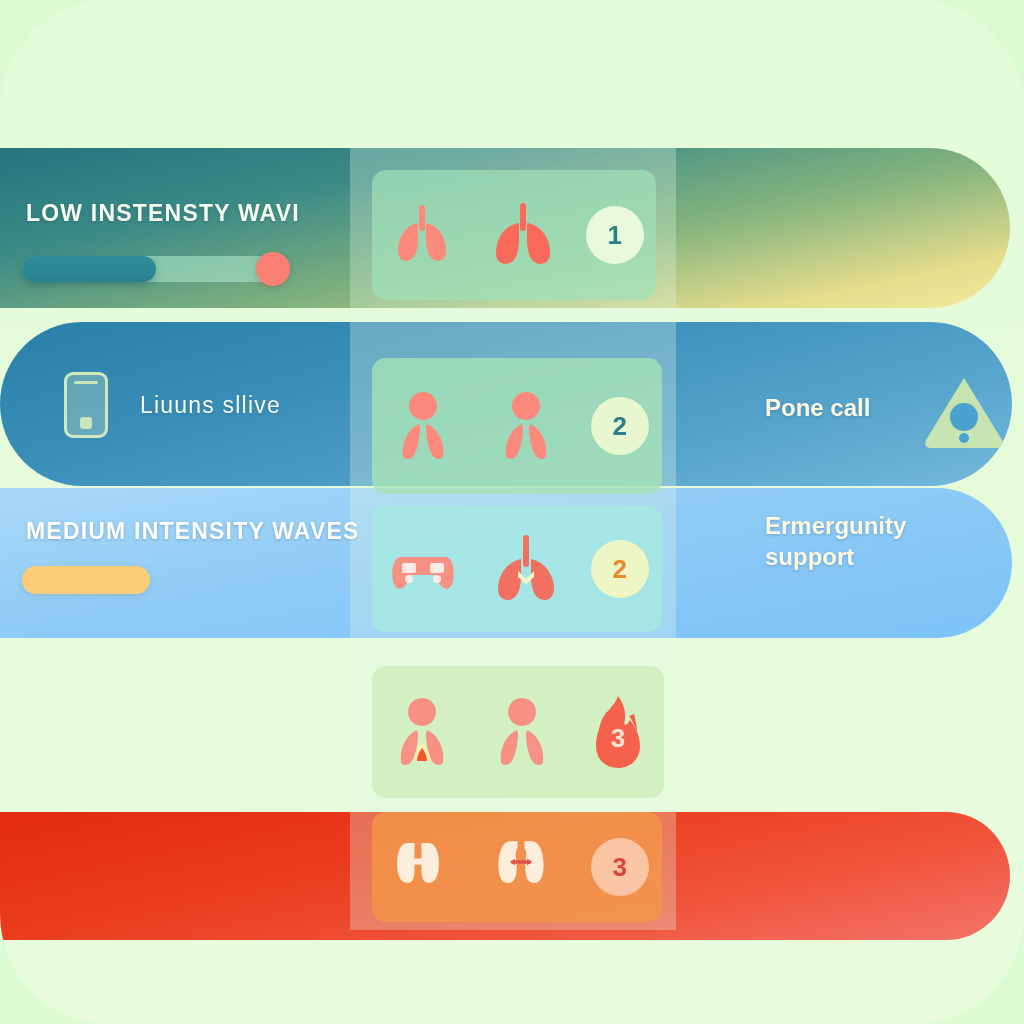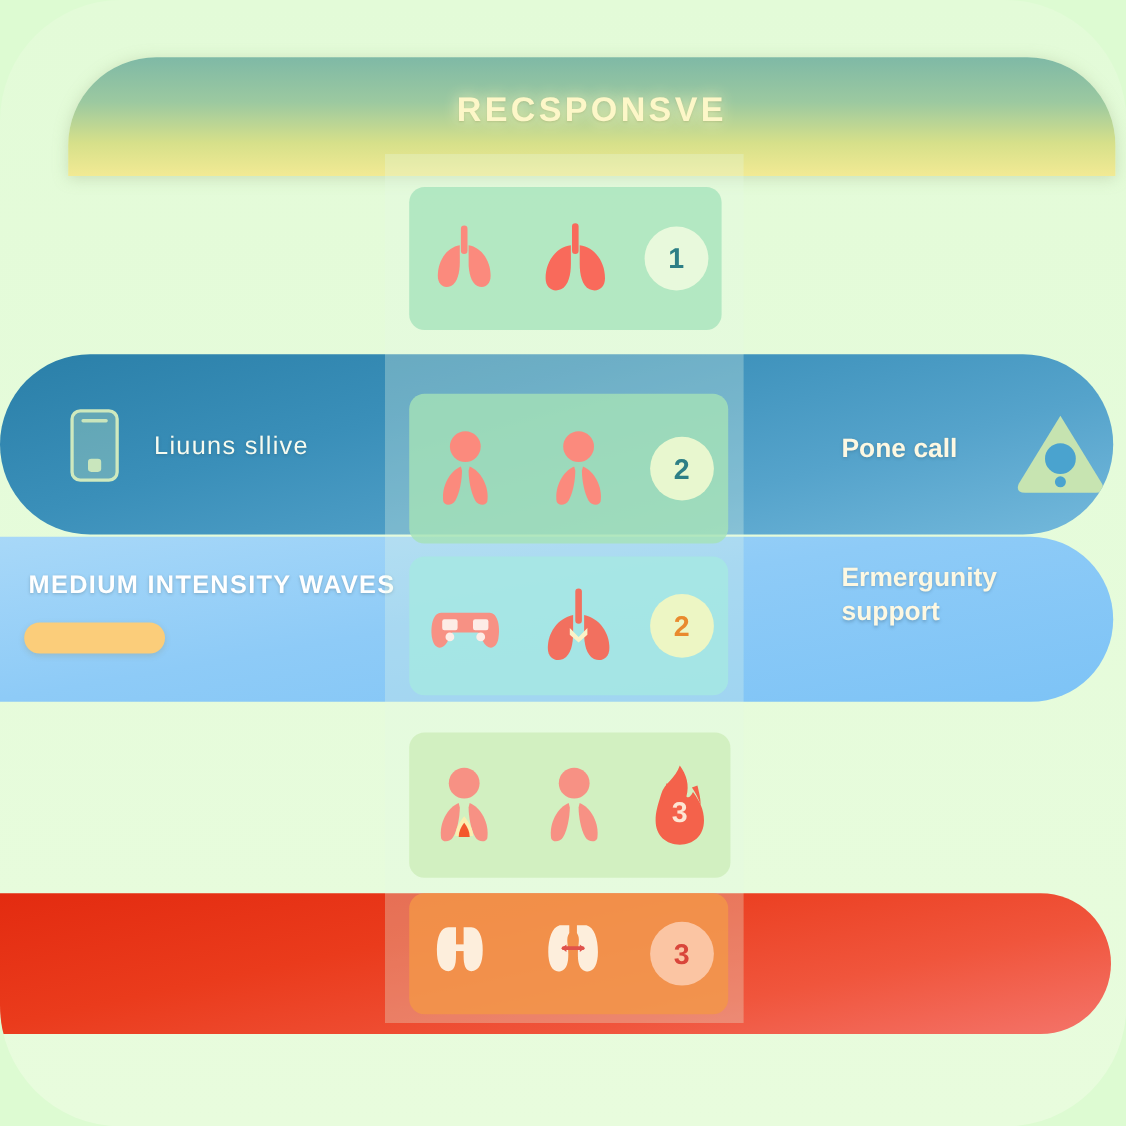--- a/index.html
+++ b/index.html
@@ -222,24 +222,30 @@
   }
 
   
   .alert-tri { position:absolute; width:84px; height:78px; }
 </style>
 </head>
 <body>
 
 <div id="card">
 
-  <div class="row" id="band-header">
-    <div class="title">RECSPONSVE</div>
-  </div>
-
+
+  <div class="row" id="row1">
+    <div class="row-label" style="top:52px;">LOW INSTENSTY WAVI</div>
+
+    <div class="slider" style="left:22px; top:108px; width:268px; height:26px;">
+      <div class="track" style="width:268px;"></div>
+      <div class="fill" style="width:134px;"></div>
+      <div class="thumb" style="left:234px;"></div>
+    </div>
+  </div>
 
   <div class="row" id="row2">
     <div class="phone" style="left:64px; top:50px; width:44px; height:66px;"></div>
     <div class="row-label" style="left:140px; top:70px; font-weight:400;">Liuuns sllive</div>
 
     <div class="right-label" style="left:765px; top:70px;">Pone call</div>
 
     <svg class="alert-tri" style="left:922px; top:52px;" viewBox="0 0 84 78">
       <path d="M42 4 L80 66 Q83 74 74 74 L10 74 Q1 74 4 66 Z" fill="#cfe8ae" opacity="0.92"></path>
       <circle cx="42" cy="43" r="14" fill="#4aa3cf"></circle>

